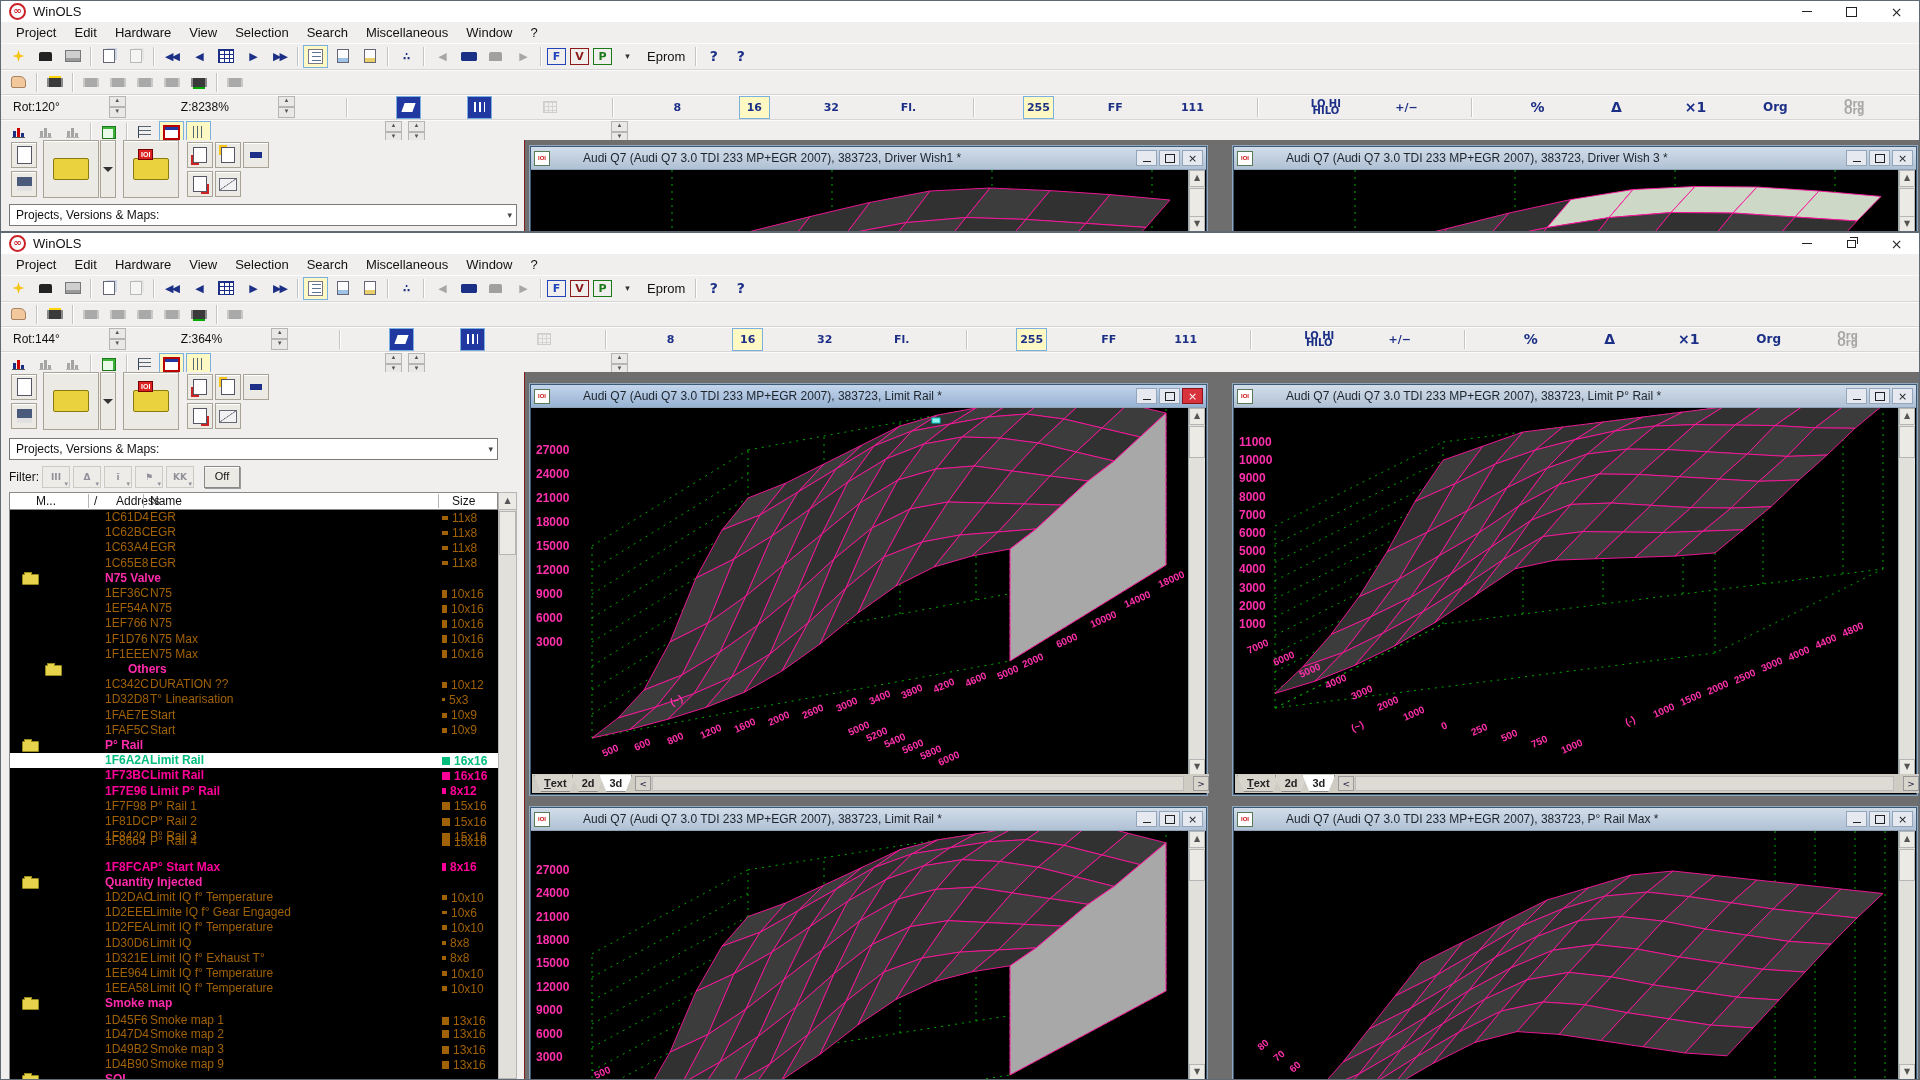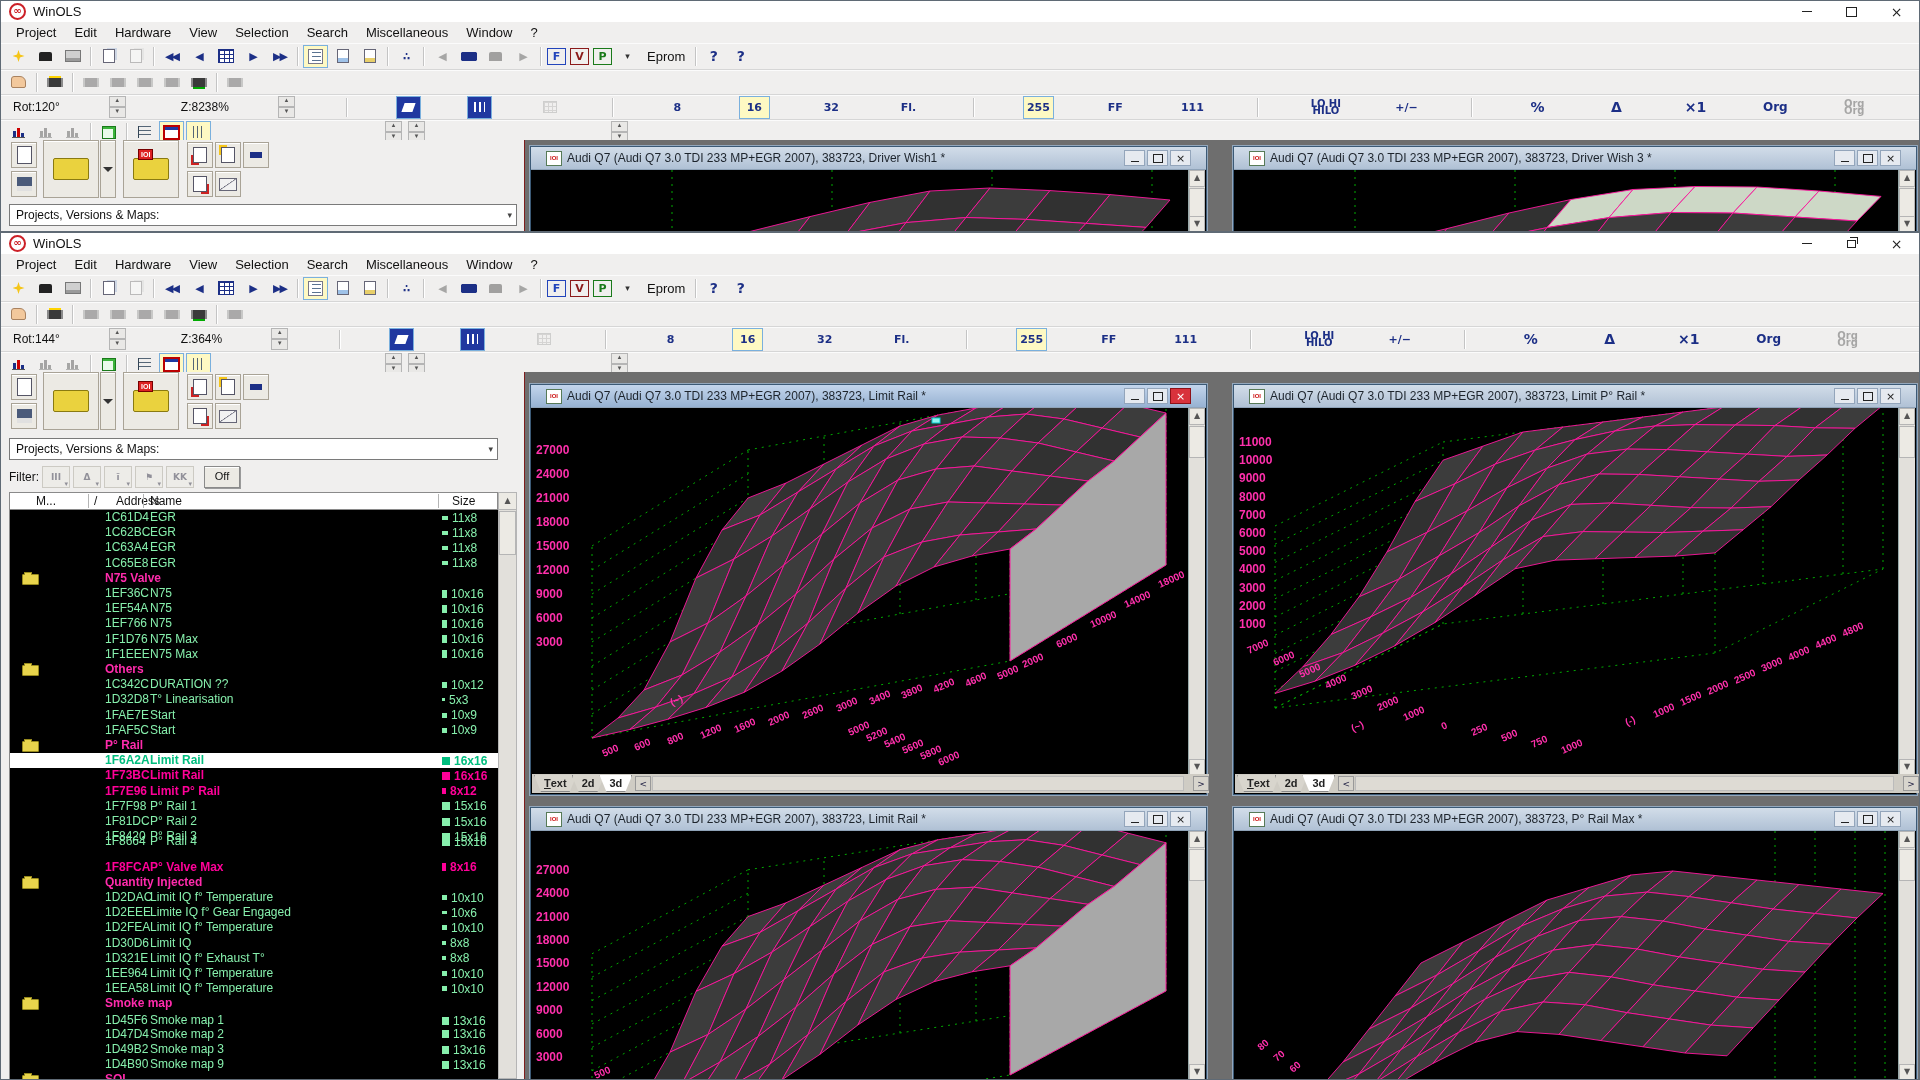--- a/index.html
+++ b/index.html
@@ -119,40 +119,40 @@
   .fbtn::after{content:"▾";position:absolute;right:1px;bottom:-1px;font-size:7px;color:#445;}
   .offbtn{width:34px;height:20px;border:1px solid #8a8a8a;background:#eceae4;box-shadow:1px 1px 0 #9a9a9a,inset 0 1px 0 #fff;
     font-size:11px;text-align:center;line-height:19px;margin-left:10px;color:#111;}
 
   
   .phead{position:absolute;left:8px;top:120px;width:489px;height:18px;background:#fff;border:1px solid #8a8a8a;
     box-sizing:border-box;font-size:12px;color:#111;}
   .phead span{position:absolute;top:1px;}
   .phead .d{position:absolute;top:1px;bottom:1px;width:1px;background:#b5b5b5;}
   .maplist{position:absolute;left:8px;top:138px;width:489px;bottom:0;background:#000;overflow:hidden;border-left:1px solid #8a8a8a;}
-  .mrow{position:absolute;left:0;right:0;height:15px;font-size:12px;color:#86efac;white-space:nowrap;}
+  .mrow{position:absolute;left:0;right:0;height:15px;font-size:12px;color:#a16207;white-space:nowrap;}
   .mrow .a{position:absolute;left:95px;top:0;}
   .mrow .n{position:absolute;left:140px;top:0;}
   .mrow.b{font-weight:bold;color:#ff0098;}
   .mrow.fold{font-weight:bold;color:#ff2bac;}
   .mrow.fold .n{left:95px;}
   .mrow.sel{background:#fff;color:#00bd7e;font-weight:bold;}
   .ficon{position:absolute;left:12px;top:3px;width:15px;height:9px;background:#e8d44c;border:1px solid #978a1d;border-radius:1px;}
   .ficon::before{content:"";position:absolute;top:-3px;left:1px;width:6px;height:2px;background:#e8d44c;border:1px solid #978a1d;border-bottom:none;}
   .msz{position:absolute;left:432px;top:0;height:15px;display:flex;align-items:center;}
   .msz i{background:currentColor;margin-right:4px;display:block;}
   .lscroll{position:absolute;left:497px;top:120px;width:19px;bottom:0;background:#e2e0db;border:1px solid #b5b5b5;box-sizing:border-box;}
   .lscroll .sa{height:16px;background:#eceae4;border-bottom:1px solid #b5b5b5;font-size:8px;color:#555;text-align:center;line-height:15px;font-family:"DejaVu Sans",sans-serif;}
   .lscroll .th{height:42px;background:#eceae4;border:1px solid #b5b5b5;margin-top:1px;}
 
   
   .mdi{position:absolute;left:523px;right:0;top:139px;bottom:0;background:#6e6e6e;}
   .child{position:absolute;border:1px solid #3c5a76;background:#000;box-shadow:0 0 0 1px #93a7bc;box-sizing:border-box;}
   .ctitle{height:22px;background:linear-gradient(180deg,#d2dde9,#b0c1d5);display:flex;align-items:center;
-    padding:0 15px;border-bottom:1px solid #8fa3b8;position:relative;}
+    padding:0 3px;border-bottom:1px solid #8fa3b8;position:relative;gap:28px;}
   .child.act .ctitle{background:linear-gradient(180deg,#c3d5ec,#97b2d2);}
   .cicon{width:14px;height:13px;background:#fff;border:1px solid #577a57;color:#c11;font-size:6px;font-weight:bold;
     line-height:12px;text-align:center;margin-right:5px;flex:none;}
   .cttl{font-size:12px;color:#1d242c;white-space:nowrap;overflow:hidden;flex:1;}
   .cbtns{display:flex;gap:2px;margin-left:4px;}
   .cbtn{width:21px;height:16px;background:#e6eaf0;border:1px solid #93a5bb;display:flex;align-items:center;justify-content:center;color:#222;box-sizing:border-box;}
   .cbtn .mn{width:8px;border-top:1px solid #222;display:block;margin-top:6px;}
   .cbtn .mx{width:8px;height:7px;border:1px solid #222;display:block;}
   .cbtn .cl{font-size:11px;line-height:11px;font-family:"DejaVu Sans",sans-serif;}
   .cbtn.red{background:#d8323c;border-color:#8d1118;color:#fff;}
@@ -1201,21 +1201,21 @@
             </span>
           </div>
           <div class="mrow" style="top: 136.8px;">
             <span class="a">1F1EEE</span>
             <span class="n">N75 Max</span>
             <span class="msz">
               <i style="width: 5px; height: 8px;"></i>
               <span>10x16</span>
             </span>
           </div>
-          <div class="mrow fold" style="top: 152px;">
+          <div class="mrow fold" style="top: 152px; margin-left: 23px;">
             <span class="ficon"></span>
             <span class="n">Others</span>
           </div>
           <div class="mrow" style="top: 167.2px;">
             <span class="a">1C342C</span>
             <span class="n">DURATION ??</span>
             <span class="msz">
               <i style="width: 5px; height: 6px;"></i>
               <span>10x12</span>
             </span>
@@ -1299,21 +1299,21 @@
           <div class="mrow" style="top: 324px;">
             <span class="a">1F8664</span>
             <span class="n">P° Rail 4</span>
             <span class="msz">
               <i style="width: 8px; height: 8px;"></i>
               <span>15x16</span>
             </span>
           </div>
           <div class="mrow b" style="top: 349.6px;">
             <span class="a">1F8FCA</span>
-            <span class="n">P° Valve Max</span>
+            <span class="n">P° Start Max</span>
             <span class="msz">
               <i style="width: 4px; height: 8px;"></i>
               <span>8x16</span>
             </span>
           </div>
           <div class="mrow fold" style="top: 364.8px;">
             <span class="ficon"></span>
             <span class="n">Quantity Injected</span>
           </div>
           <div class="mrow" style="top: 380px;">

